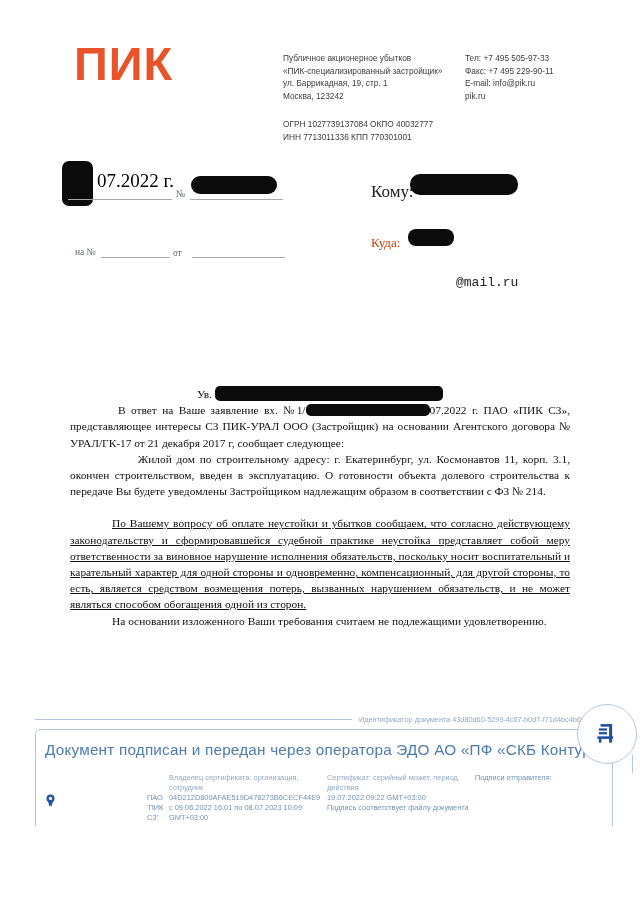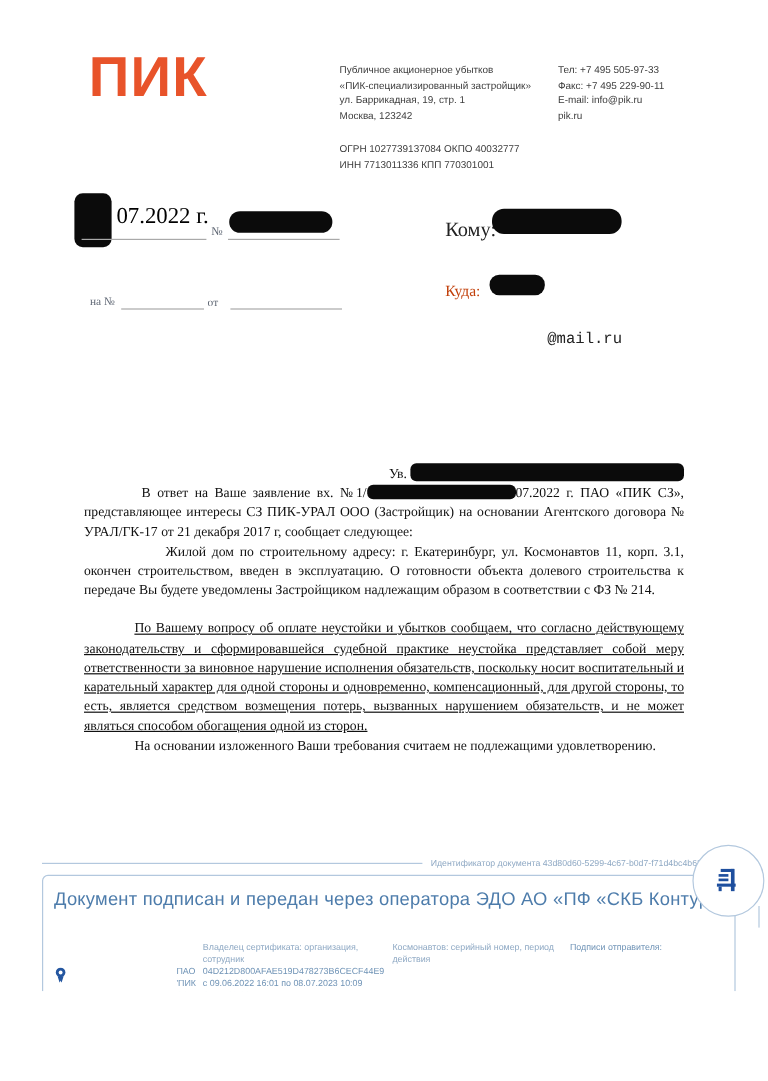--- a/index.html
+++ b/index.html
@@ -32,38 +32,38 @@
   .komu-redact{left:410px;top:174px;width:108px;height:21px;border-radius:10px;}
   .kuda-label{left:371px;top:235px;font-family:"Liberation Serif",serif;font-size:13px;color:#c2410c;}
   .kuda-redact{left:408px;top:229px;width:46px;height:17px;border-radius:8px;}
   .kuda-text{left:456px;top:234px;font-family:Liberation Mono, monospace;font-size:13px;color:#222;margin-top:41px;}
 
   
   .body-text{position:absolute;left:70px;top:386px;width:500px;
              font-family:"Liberation Serif",serif;font-size:11.4px;line-height:16.2px;
              text-align:justify;color:#111;}
   .body-text p{margin:0;}
-  .greet{margin-left:214px;text-align:right;}
+  .greet{margin-left:214px;text-align:center;}
   .r-greet{width:228px;height:15px;vertical-align:-3px;border-radius:5px;}
   .r-inline{width:124px;height:12px;vertical-align:-2px;border-radius:5px;}
   .ind1{text-indent:48px;}
   .ind2{text-indent:68px;}
   .ind3{text-indent:42px;margin-top:16px !important;text-decoration:underline;}
   .ind4{text-indent:42px;}
 
   
   .stamp{position:absolute;left:35px;top:712px;width:578px;color:#6f93b6;}
   .id-row{display:flex;align-items:center;height:14px;margin-right:24px;justify-content:space-between;}
   .id-line{flex:1;border-top:1px solid #b3c8de;margin-right:7px;}
   .id-text{font-size:7.3px;color:#8fa9c4;white-space:nowrap;}
   .stamp-box{margin-top:3px;border:1px solid #b3c8de;border-radius:5px;
              padding:11px 9px 10px 9px;min-height:88px;box-sizing:border-box;}
   .stamp-title{font-size:15.3px;color:#4d7cab;letter-spacing:.2px;}
   .stamp-grid{display:grid;grid-template-columns:97px 17px 153px 143px 1fr;
-              column-gap:5px;margin-top:26px;font-size:7.4px;line-height:10px;}
+              column-gap:5px;margin-top:14px;font-size:7.4px;line-height:10px;}
   .sg-head{color:#8fa9c4;}
   .sg-cell{color:#6f93b6;}
   .badge{width:11px;height:13px;display:block;margin-top:1px;}
   .circle-logo{position:absolute;right:-24px;top:-8px;width:58px;height:58px;border:1px solid #b3c8de;
                border-radius:50%;background:#fff;display:flex;align-items:center;justify-content:center;}
   .circle-drop{position:absolute;right:3px;top:50px;width:0;height:18px;border-left:1px solid #b3c8de;}
   .stamp-footer{margin-top:5px;text-align:right;font-size:8px;color:#8fa9c4;padding-right:2px;}
 </style>
 </head>
 <body>
@@ -137,35 +137,39 @@
         </g>
       </svg>
     </div>
 
     <div class="stamp-box">
       <div class="stamp-title">Документ подписан и передан через оператора ЭДО АО «ПФ «СКБ Контур»</div>
       <div class="stamp-grid">
         <div></div>
         <div></div>
         <div class="sg-head">Владелец сертификата: организация, сотрудник</div>
-        <div class="sg-head">Космонавтов: серийный номер, период действия</div>
+        <div class="sg-head">Сертификат: серийный может, период действия</div>
 
         <div class="sg-cell">Подписи отправителя:</div>
         <div>
           <svg class="badge" viewBox="0 0 11 13">
             <circle cx="5.5" cy="4.4" r="4" fill="#2456a0"></circle>
             <circle cx="5.5" cy="4.4" r="1.6" fill="#ffffff"></circle>
             <polygon points="3,7.5 4.7,13 5.5,11 6.3,13 8,7.5" fill="#2456a0"></polygon>
           </svg>
         </div>
         <div class="sg-cell">
           <div>ПАО 'ПИК СЗ'</div>
         </div>
         <div class="sg-cell">
           <div>04D212D800AFAE519D478273B6CECF44E9</div>
           <div>с 09.06.2022 16:01 по 08.07.2023 10:09 GMT+03:00</div>
         </div>
+        <div class="sg-cell">
+          <div>19.07.2022 09:22 GMT+03:00</div>
+          <div>Подпись соответствует файлу документа</div>
+        </div>
       </div>
     </div>
 
   </div>
 
 </div>
 
 </body></html>

